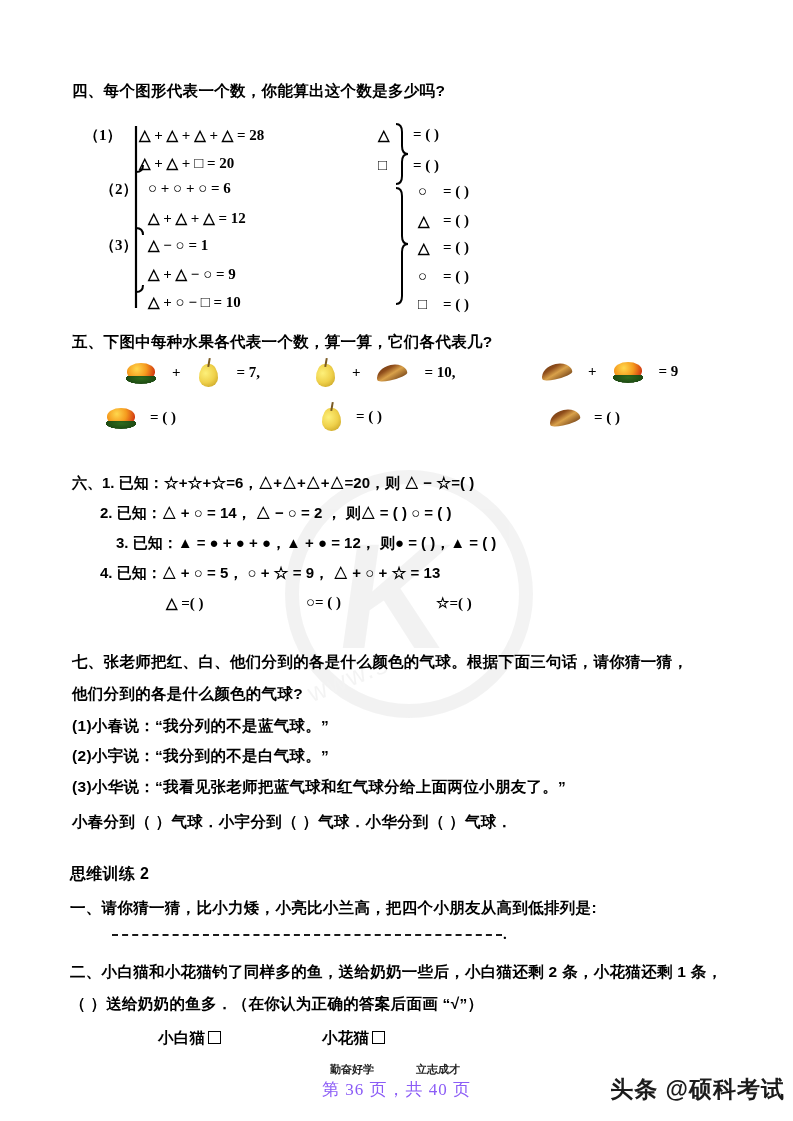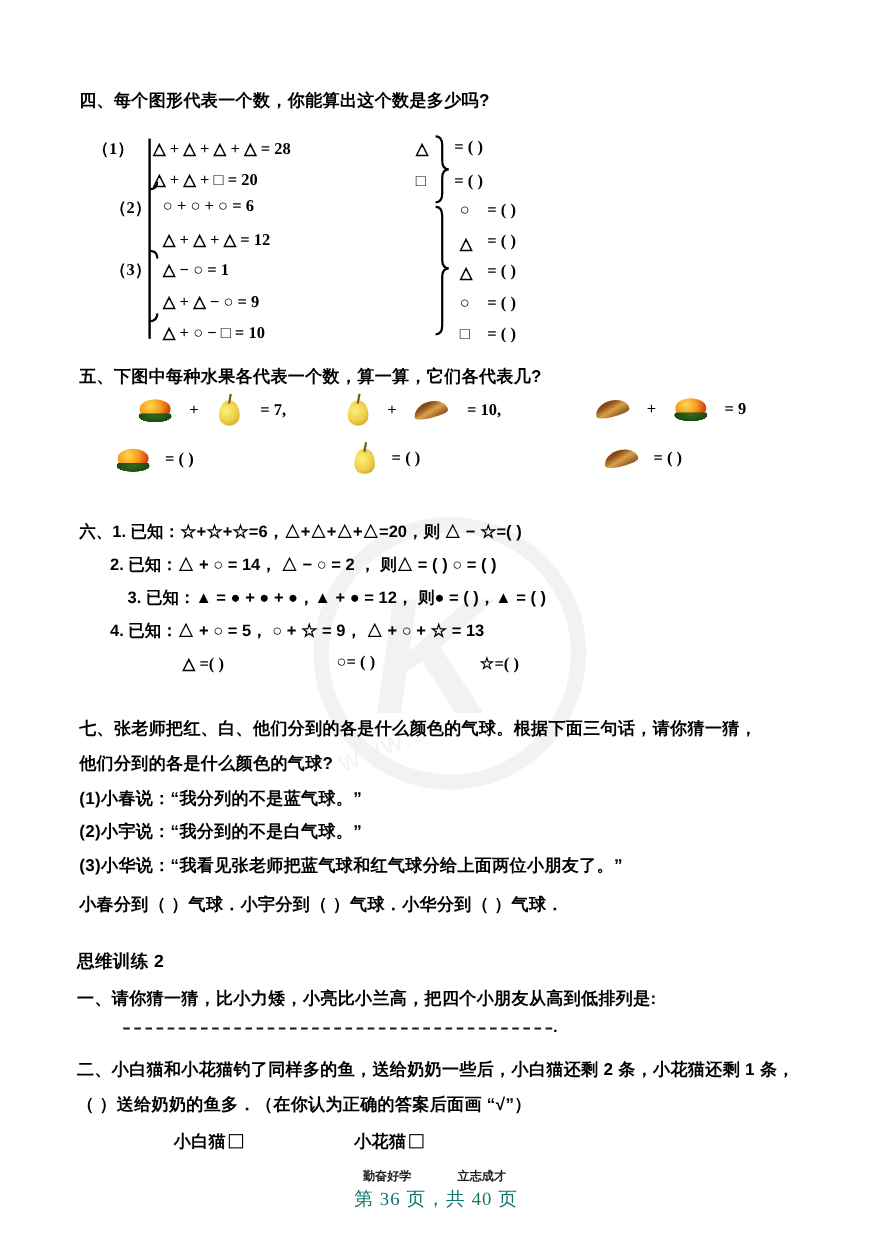--- a/index.html
+++ b/index.html
@@ -99,33 +99,34 @@
   .box-glyph {
     display:inline-block; width:11px; height:11px;
     border:1.6px solid #000; vertical-align:-1px; margin-left:3px;
   }
   .footer-small {
     font-family:"Liberation Sans", sans-serif;
     font-size:11px; font-weight:bold; color:#222;
   }
   .footer-page {
     font-family:"Liberation Serif", serif;
-    font-size:17px; color:#0f766e; letter-spacing:1px;
+    font-size:17px; color:#8b5cf6; letter-spacing:1px;
   }
 </style>
 </head>
 <body>
 
 <div class="page">
 
   <div class="wm-center">
     <div class="wm-ring"></div>
     <div class="wm-k">K</div>
     <div class="wm-url">www.so</div>
   </div>
+  <div class="wm-brand">头条 @硕科考试</div>
 
   <div class="content">
 
     <div class="abs q-head" style="left:72px; top:81px;">四、每个图形代表一个数，你能算出这个数是多少吗?</div>
 
     <div class="abs eq" style="left:84px; top:126px;">（1）</div>
     <div class="abs eq" style="left:100px; top:180px;">（2）</div>
     <div class="abs eq" style="left:100px; top:236px;">（3）</div>
 
     <div class="abs eq" style="left:139px; top:126px;">△ + △ + △ + △ = 28</div>

